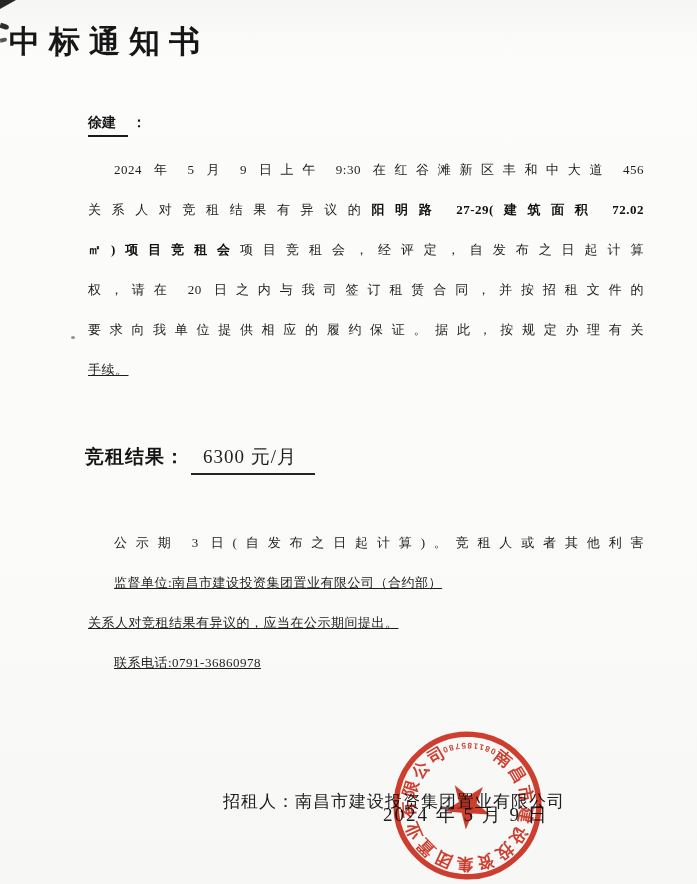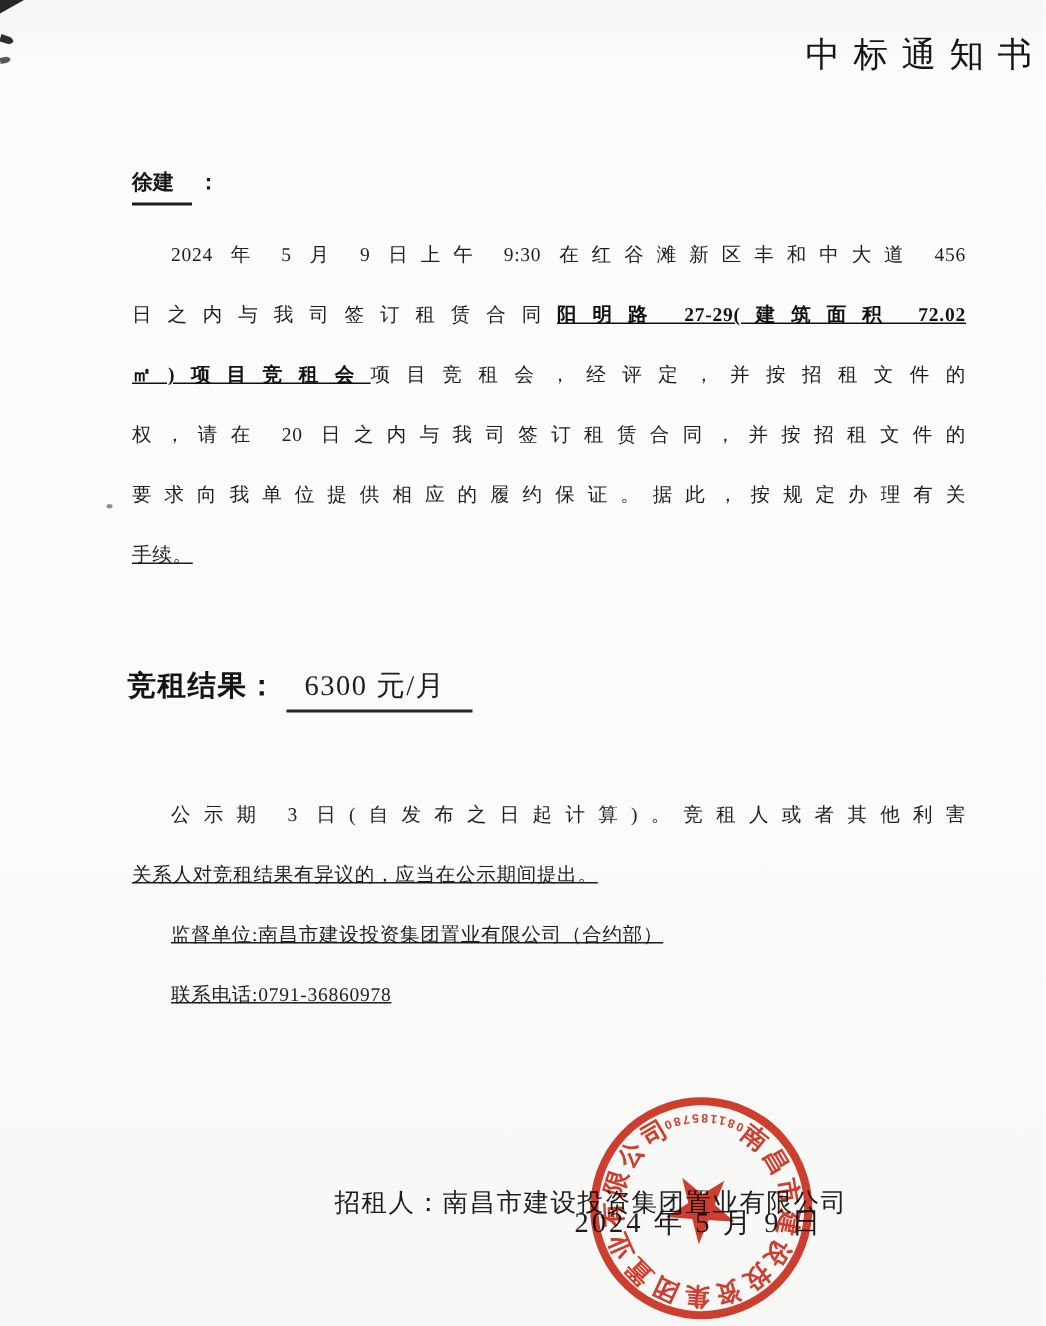--- a/index.html
+++ b/index.html
@@ -6,21 +6,21 @@
   .page{
     position:relative;
     width:697px;height:884px;
     overflow:hidden;
     background:linear-gradient(180deg,#f6f6f5 0%,#fcfcfb 6%,#fbfbfa 55%,#f7f7f6 100%);
     font-family:"Liberation Serif","DejaVu Serif",serif;
     color:#1d1d1d;
   }
   .title{
     position:absolute;top:21px;left:0;width:100%;
-    text-align:right;font-size:23px;font-weight:400;
+    text-align:left;font-size:31px;font-weight:700;
     letter-spacing:9px;text-indent:9px;color:#161616;
   }
   .salutation{
     position:absolute;left:88px;top:110px;
     font-size:14px;font-weight:bold;color:#161616;
   }
   .salutation .name{
     border-bottom:2px solid #1a1a1a;
     padding-right:12px;display:inline-block;line-height:25px;
   }
@@ -30,21 +30,21 @@
     font-size:13px;line-height:40px;color:#1d1d1d;
     letter-spacing:.5px;
   }
   .para1{top:150px;}
   .notice{top:523px;}
   .line{height:40px;white-space:nowrap;text-decoration:underline;}
   .just{text-align:justify;text-align-last:justify;white-space:normal;height:40px;overflow:hidden;}
   .indent{text-indent:2em;}
   .bseg{
     font-weight:bold;color:#111;
-    border-bottom:2px solid #161616;padding-bottom:16px;text-decoration:underline;
+    border-bottom:2px solid #161616;padding-bottom:16px;
   }
   .result{
     position:absolute;left:85px;top:444px;
     font-size:19px;white-space:nowrap;
   }
   .result .lbl{font-weight:bold;color:#141414;letter-spacing:1px;}
   .result .val{
     display:inline-block;margin-left:6px;
     padding:0 18px 3px 12px;
     border-bottom:2px solid #242424;letter-spacing:1px;
@@ -82,35 +82,35 @@
 <div class="page">
 
   <div class="title">中标通知书</div>
 
   <div class="salutation">
     <span class="name">徐建</span><span class="colon">：</span>
   </div>
 
   <div class="bodytext para1">
     <div class="just indent">2024 年 5 月 9 日上午 9:30 在红谷滩新区丰和中大道 456</div>
-    <div class="just"><span>日之内与我司签订租赁合同</span><span class="bseg">阳明路 27-29(建筑面积 72.02</span></div>
-    <div class="just"><span class="bseg">㎡)项目竞租会</span><span>项目竞租会，经评定，并按招租文件的</span></div>
+    <div class="just"><span>关系人对竞租结果有异议的</span><span class="bseg">阳明路 27-29(建筑面积 72.02</span></div>
+    <div class="just"><span class="bseg">㎡)项目竞租会</span><span>项目竞租会，经评定，自发布之日起计算</span></div>
     <div class="just">权，请在 20 日之内与我司签订租赁合同，并按招租文件的</div>
     <div class="just">要求向我单位提供相应的履约保证。据此，按规定办理有关</div>
     <div class="line">手续。</div>
   </div>
 
   <div class="result">
     <span class="lbl">竞租结果：</span><span class="val">6300 元/月</span>
   </div>
 
   <div class="bodytext notice">
     <div class="just indent">公示期 3 日(自发布之日起计算)。竞租人或者其他利害</div>
+    <div class="line indent">监督单位:南昌市建设投资集团置业有限公司（合约部）</div>
     <div class="line">关系人对竞租结果有异议的，应当在公示期间提出。</div>
-    <div class="line indent">监督单位:南昌市建设投资集团置业有限公司（合约部）</div>
     <div class="line indent">联系电话:0791-36860978</div>
   </div>
 
   <div class="issuer">招租人：南昌市建设投资集团置业有限公司</div>
   <div class="dateline">2024 年 5 月 9 日</div>
 
   <div class="seal">
     <svg viewBox="0 0 200 200">
       <defs>
         <path id="sealArcTop" d="M 100,169 A 69,69 0 1,1 100.05,169" fill="none"></path>

